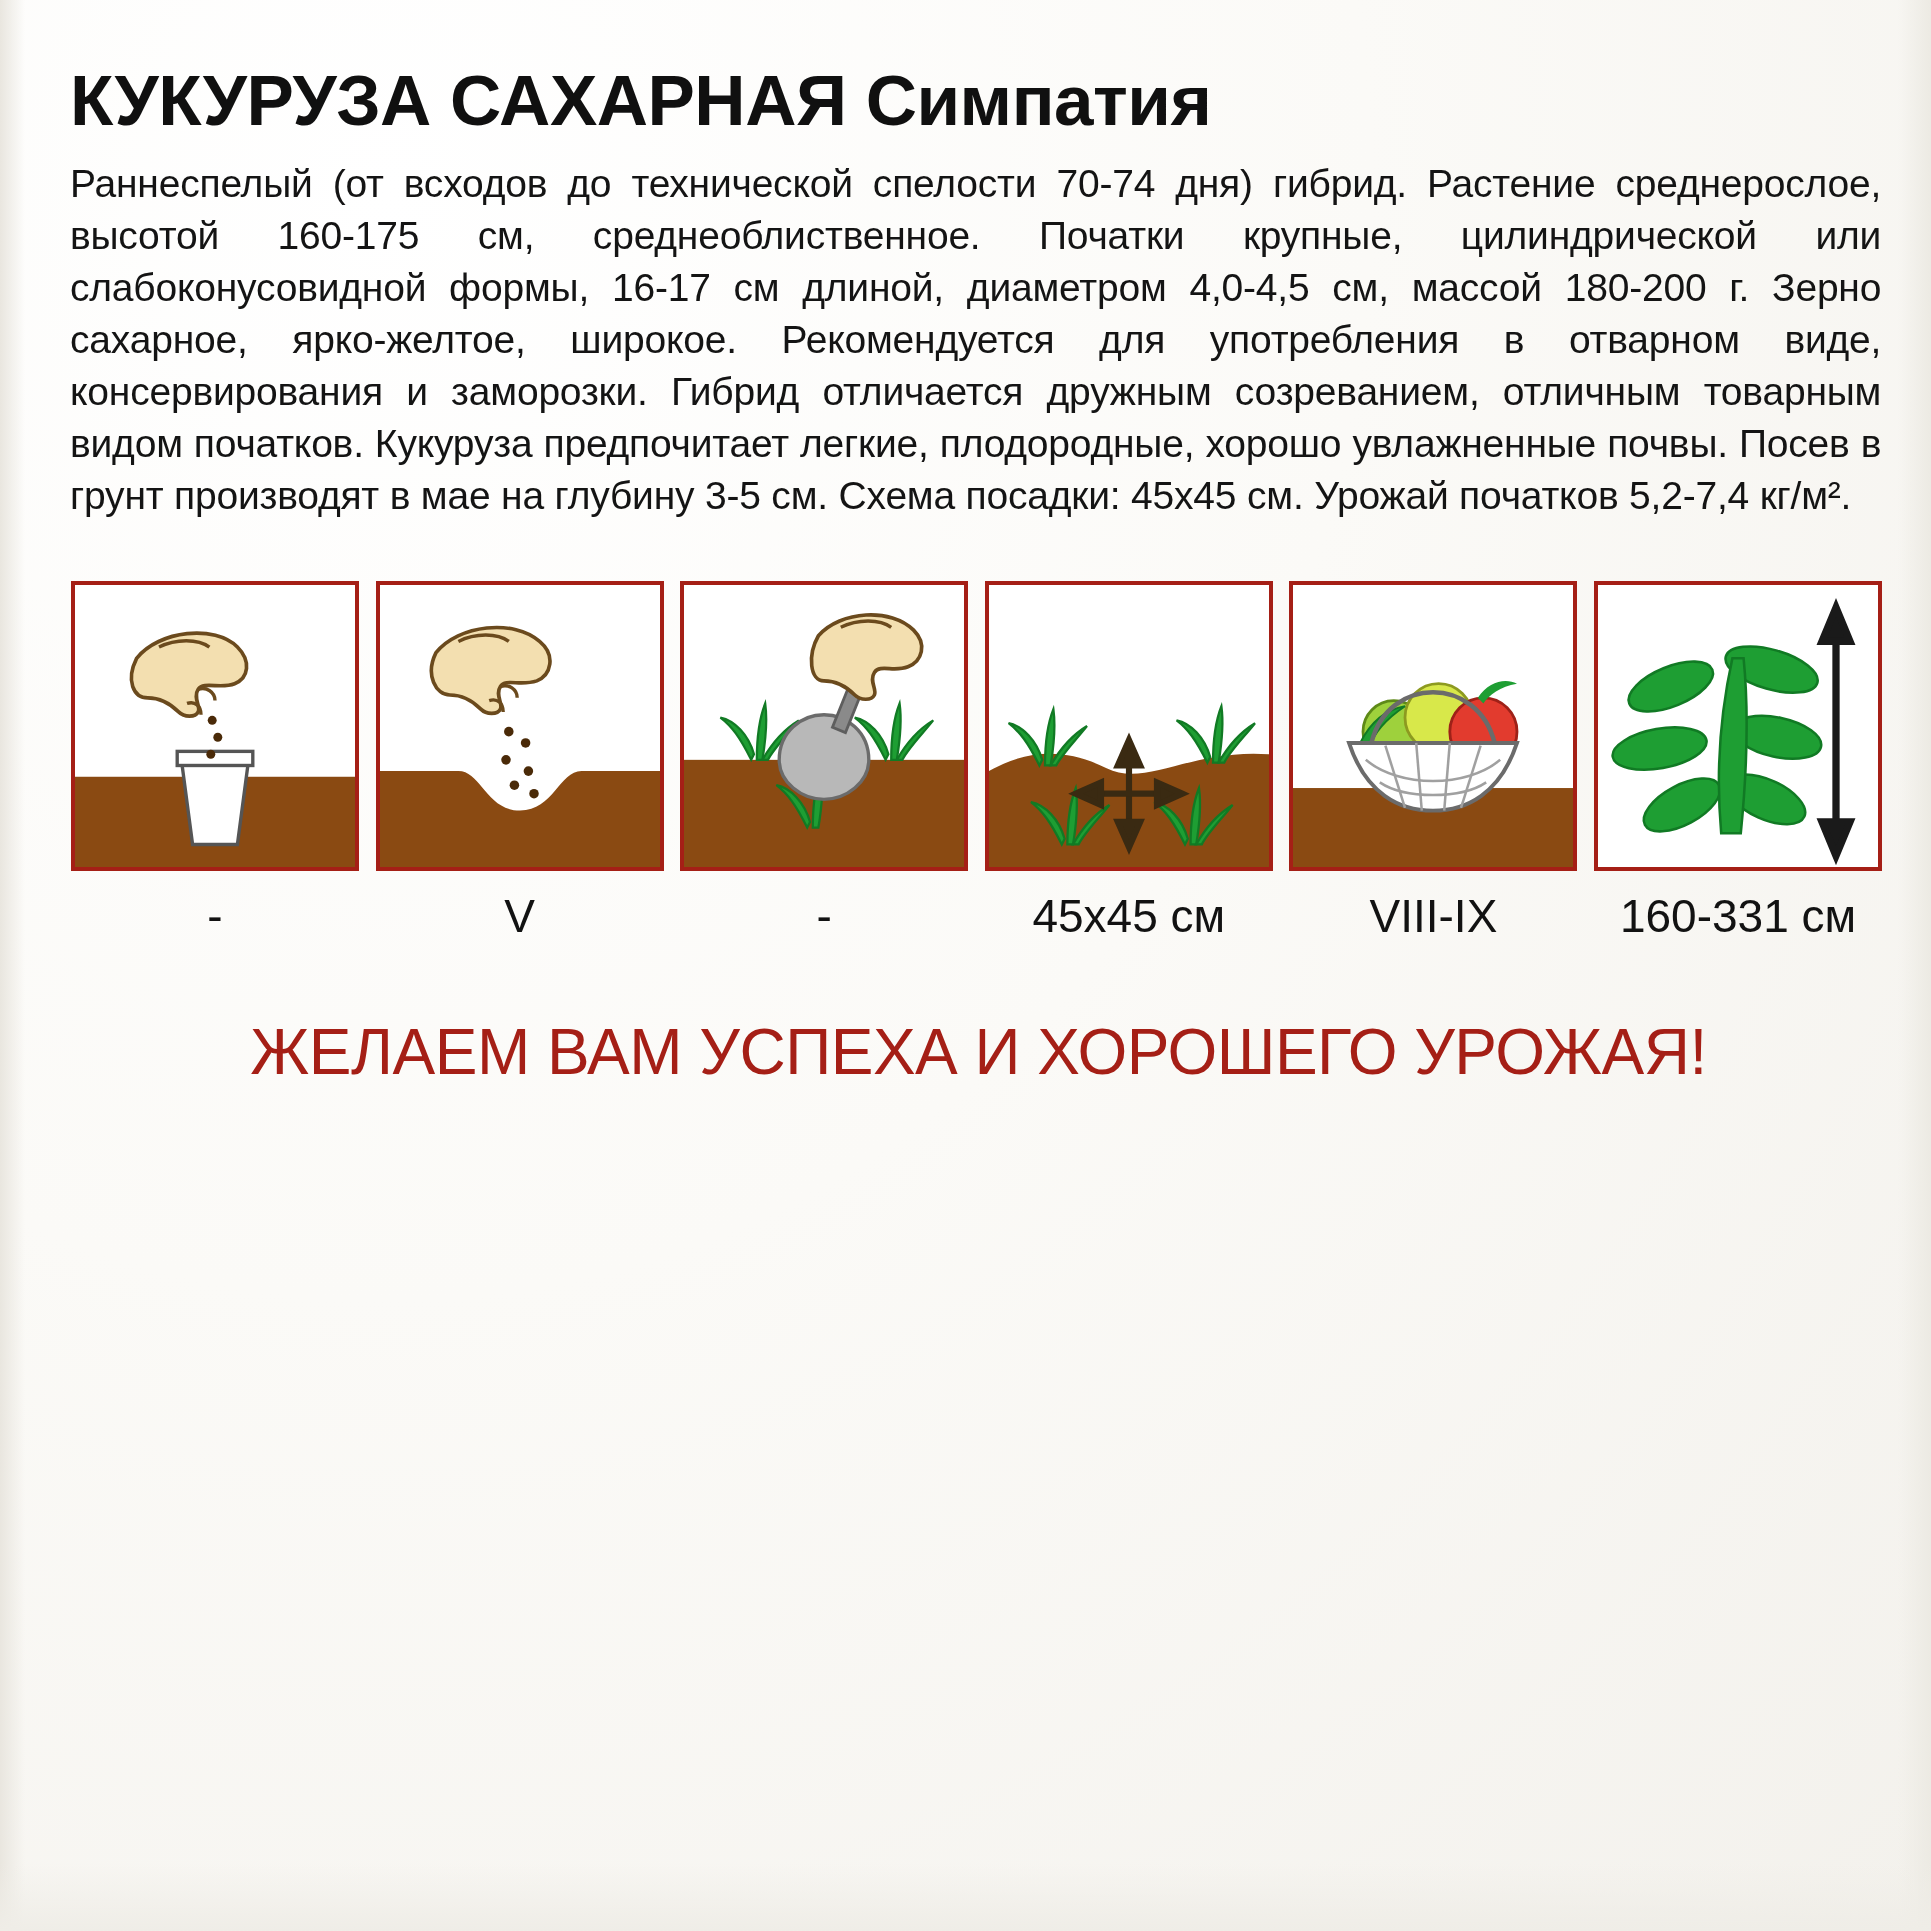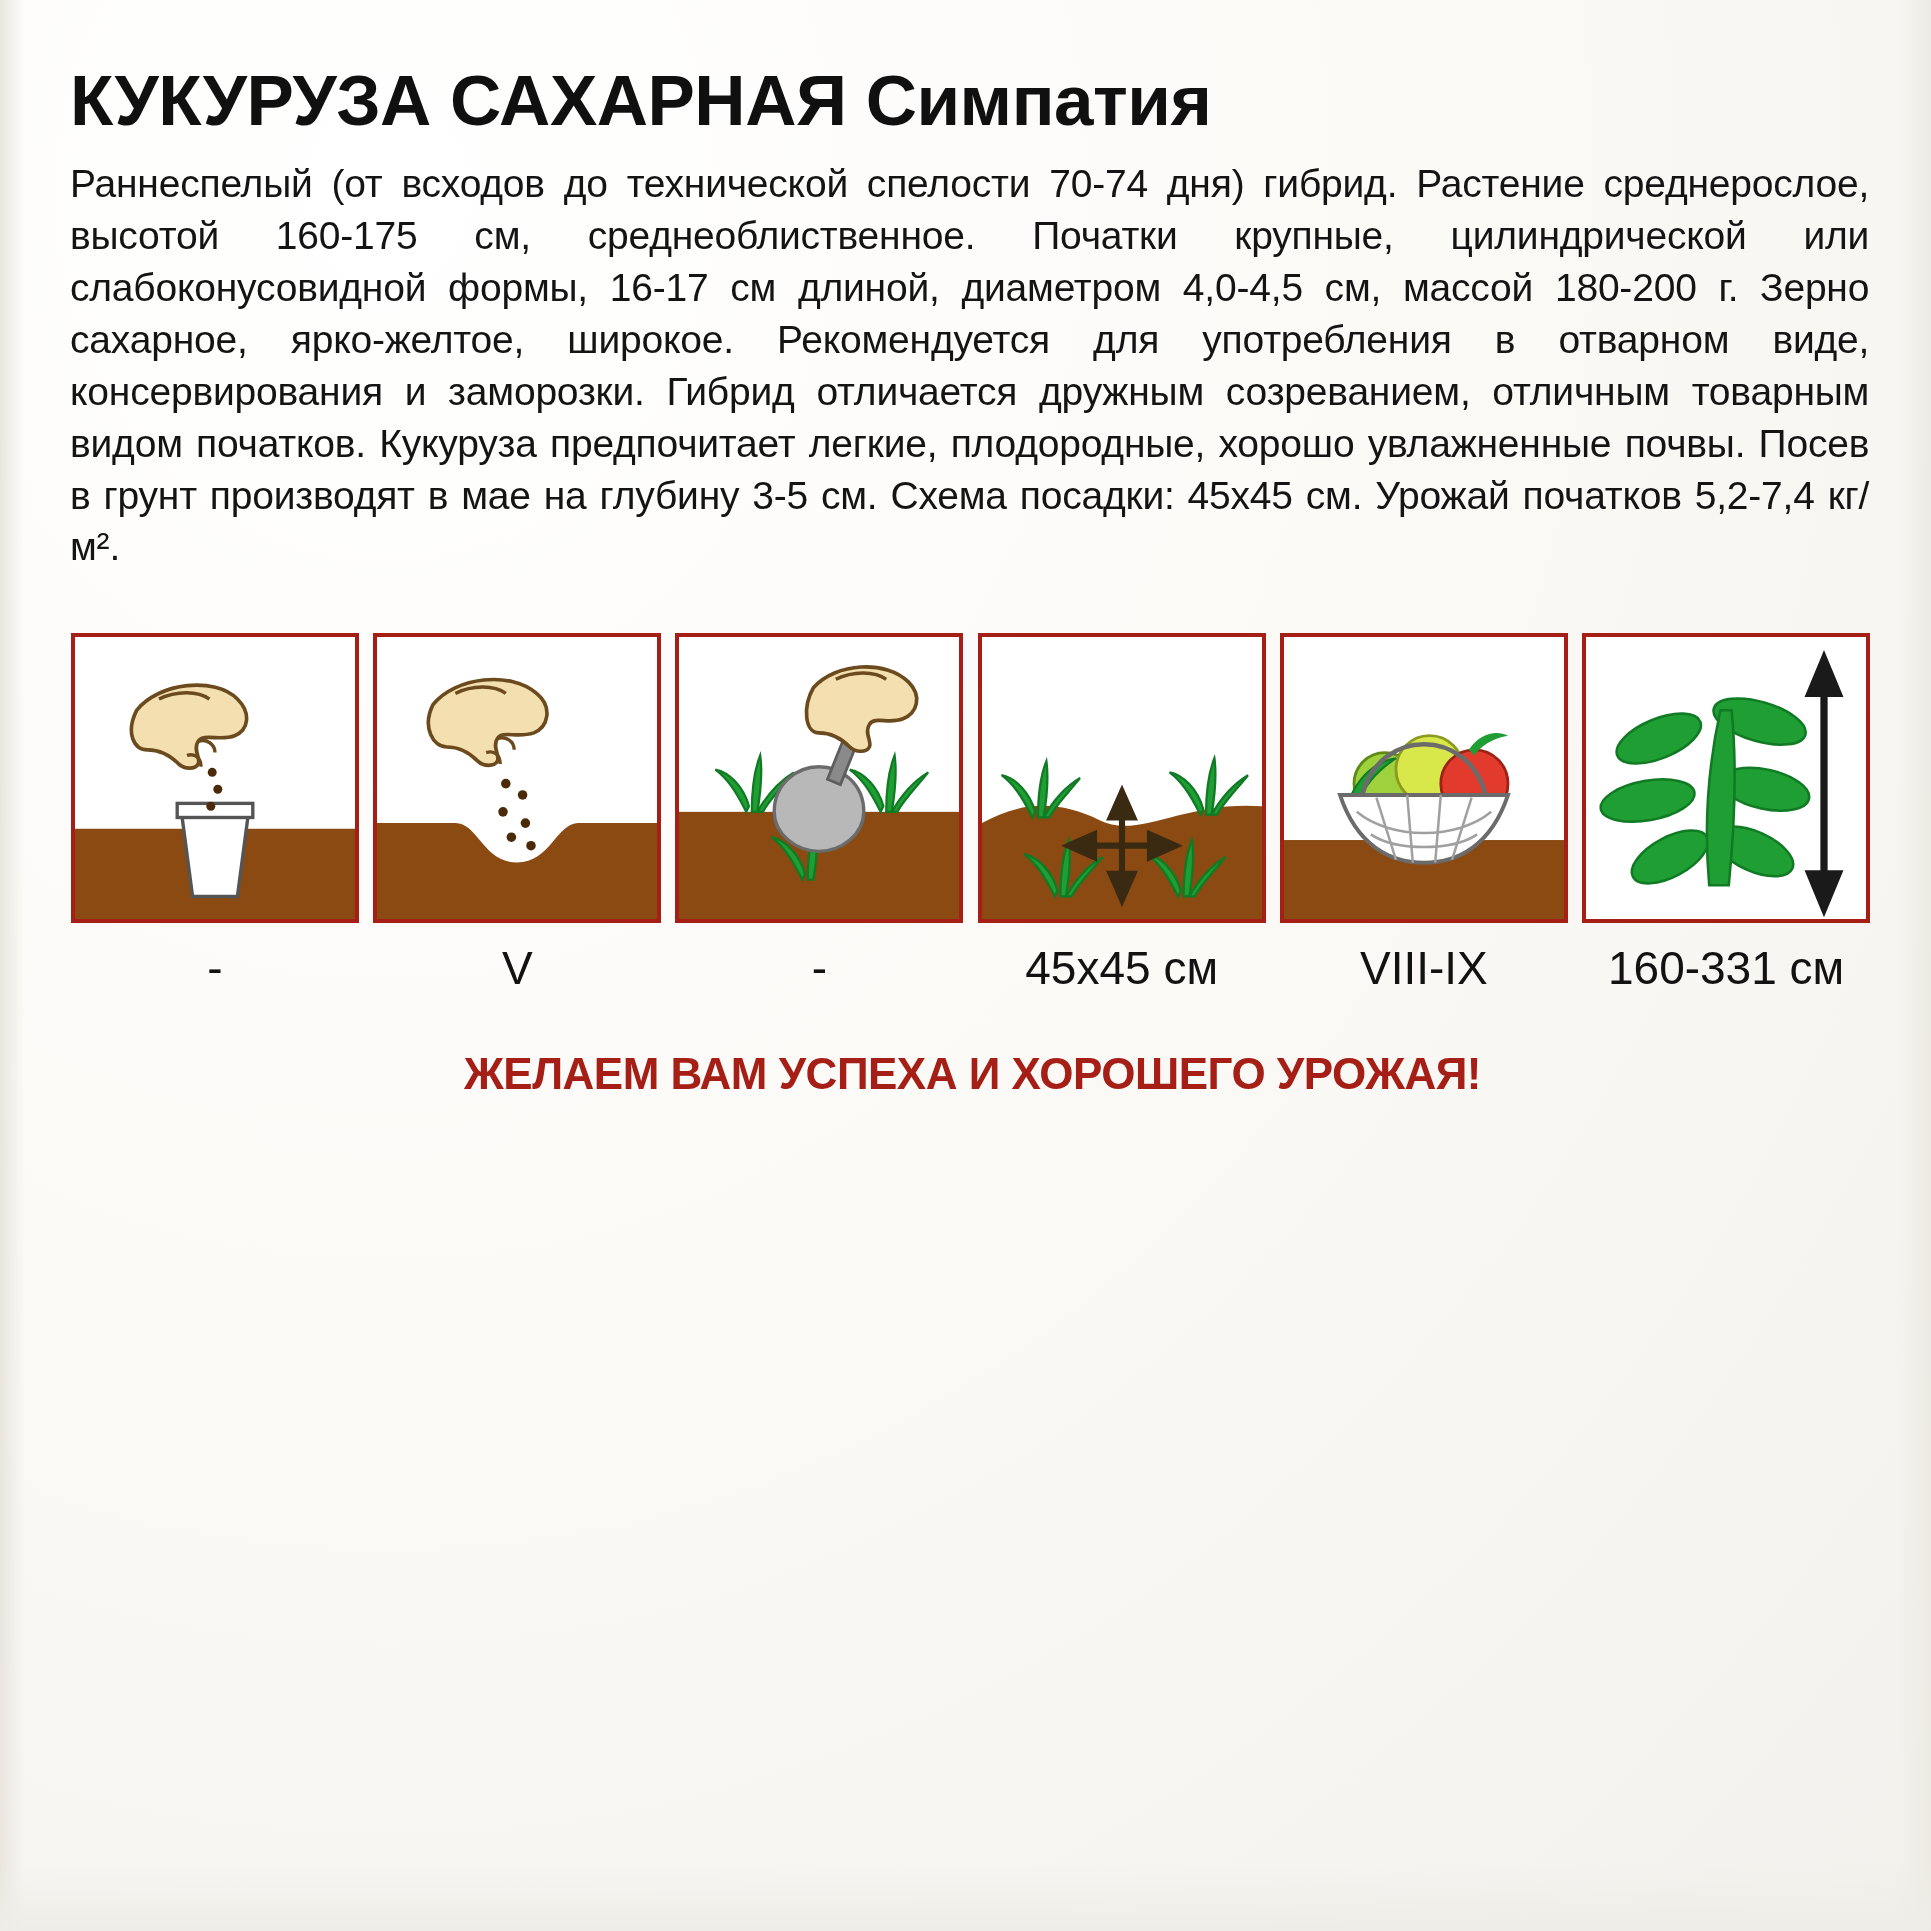--- a/index.html
+++ b/index.html
@@ -12,21 +12,21 @@
     height: 1931px;
     font-family: "Liberation Sans", sans-serif;
     background: #fdfcfa;
     overflow: hidden;
   }
   .page {
     position: relative;
     width: 1931px;
     height: 1931px;
     box-sizing: border-box;
-    padding: 39px 56px 0 70px;
+    padding: 39px 44px 0 70px;
     background:
       radial-gradient(ellipse at 20% 10%, #ffffff 0%, #fbfaf7 45%, #f3f1ec 100%);
   }
   
   .paper-edge-left {
     position: absolute;
     left: 0; top: 0; bottom: 0;
     width: 25px;
     background: linear-gradient(to right, #e9e6df 0%, rgba(255,255,255,0) 100%);
     pointer-events: none;
@@ -97,25 +97,25 @@
   }
   .icon-caption {
     margin-top: 17.4px;
     font-size: 46px;
     color: #121212;
     text-align: center;
     white-space: nowrap;
   }
 
   .footer-wish {
-    margin-top: 54px;
+    margin-top: 72px;
     text-align: center;
     color: #a51f16;
-    font-weight: bold;
-    font-size: 44px;
+    font-weight: normal;
+    font-size: 64px;
     letter-spacing: -0.5px;
     white-space: nowrap;
   }
 </style>
 </head>
 <body>
 
 <div class="page">
   <div class="paper-edge-left"></div>
   <div class="paper-edge-right"></div>

